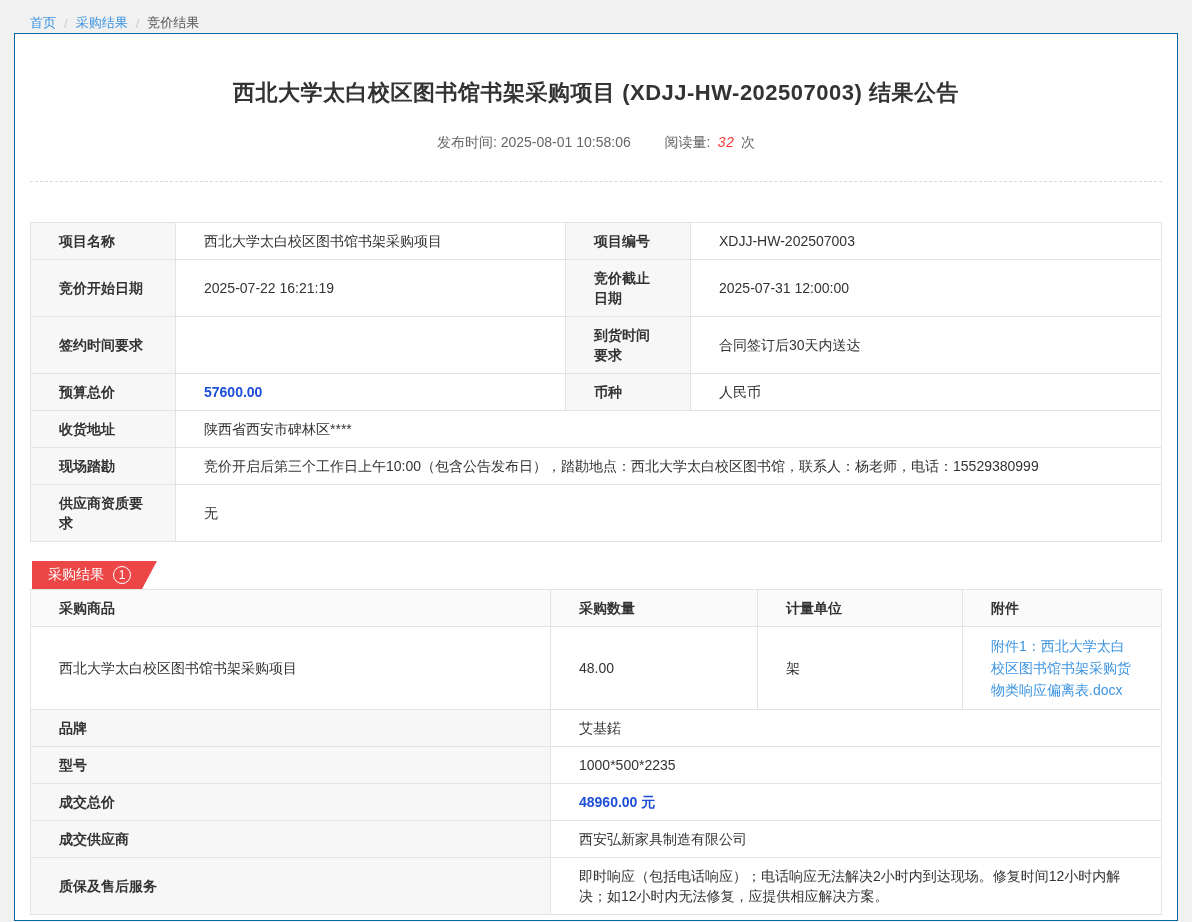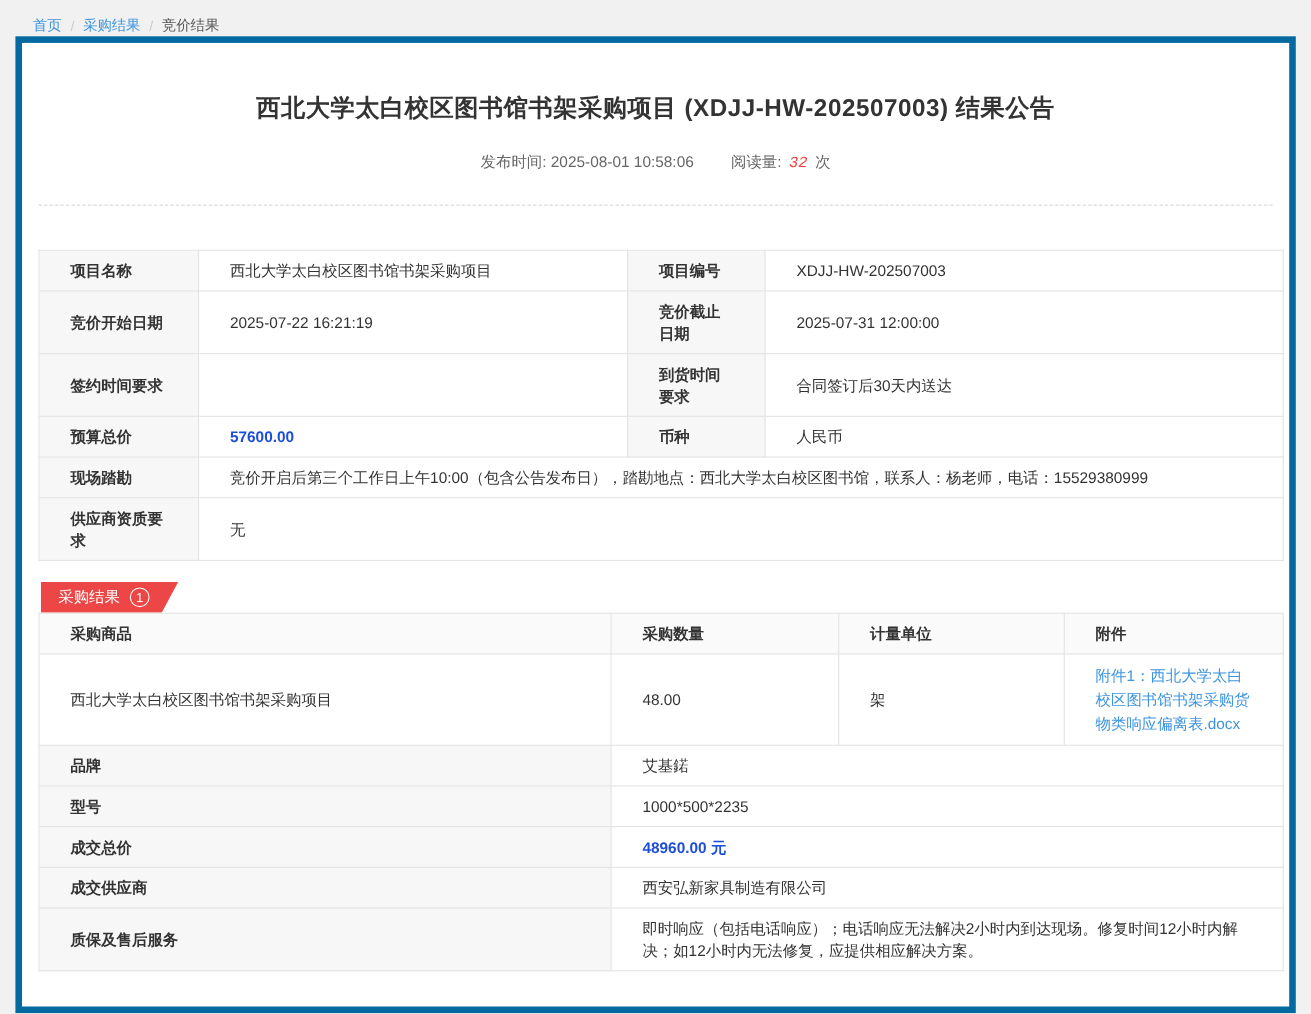--- a/index.html
+++ b/index.html
@@ -24,21 +24,21 @@
   .breadcrumb .bc-link { color:#3d94e0; text-decoration:none; cursor:pointer; }
   .breadcrumb .bc-sep { color:#ccc; }
   .breadcrumb .bc-current { color:#555; }
 
   
   .card {
     position:absolute;
     left:14px; top:33px;
     width:1164px; height:888px;
     background:#ffffff;
-    border:6px solid #0369a1;
+    border:1px solid #0369a1;
     padding:0 15px;
   }
   .title {
     margin-top:44px;
     text-align:center;
     font-size:22px;
     font-weight:bold;
     color:#333;
     letter-spacing:0.5px;
   }
@@ -173,20 +173,24 @@
           <td class="label-cell">到货时间要求</td>
           <td>合同签订后30天内送达</td>
         </tr>
         <tr>
           <td class="label-cell">预算总价</td>
           <td class="red-value">57600.00</td>
           <td class="label-cell">币种</td>
           <td>人民币</td>
         </tr>
         <tr>
+          <td class="label-cell">收货地址</td>
+          <td colspan="3">陕西省西安市碑林区****</td>
+        </tr>
+        <tr>
           <td class="label-cell">现场踏勘</td>
           <td colspan="3">竞价开启后第三个工作日上午10:00（包含公告发布日），踏勘地点：西北大学太白校区图书馆，联系人：杨老师，电话：15529380999</td>
         </tr>
         <tr>
           <td class="label-cell">供应商资质要求</td>
           <td colspan="3">无</td>
         </tr>
       </tbody>
     </table>
 

